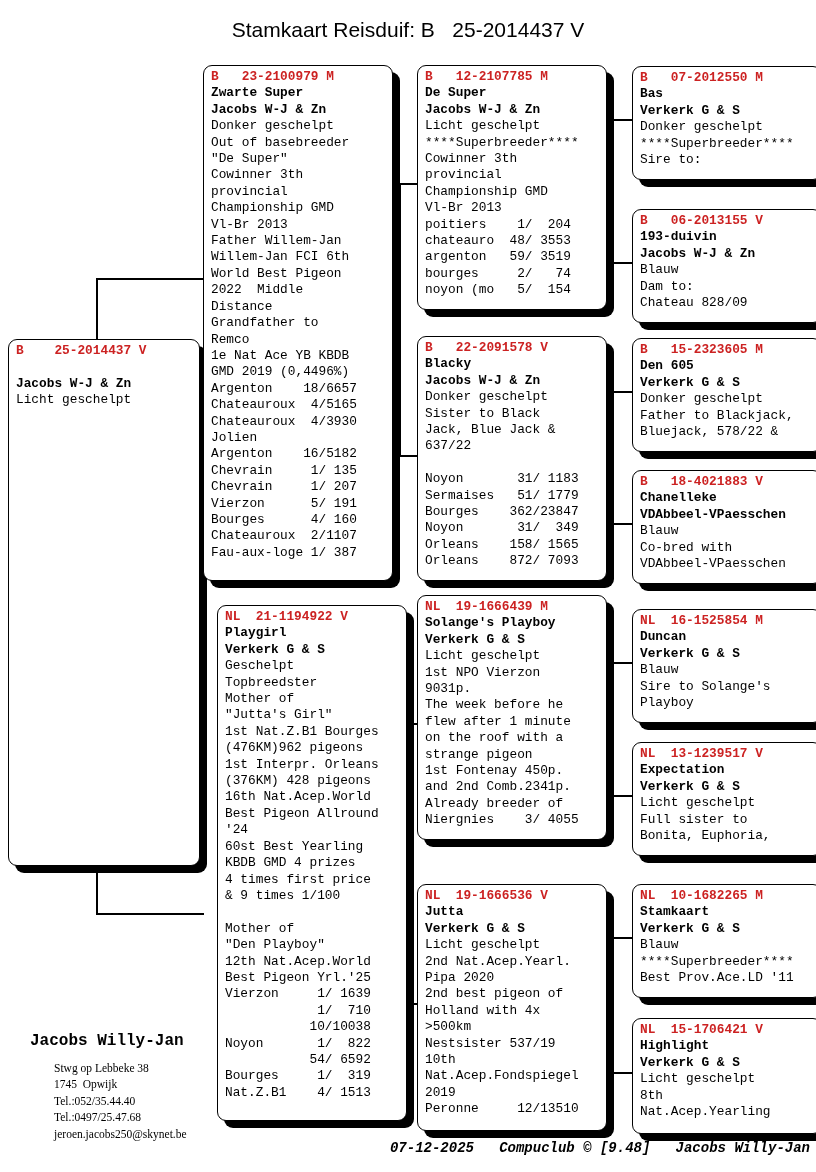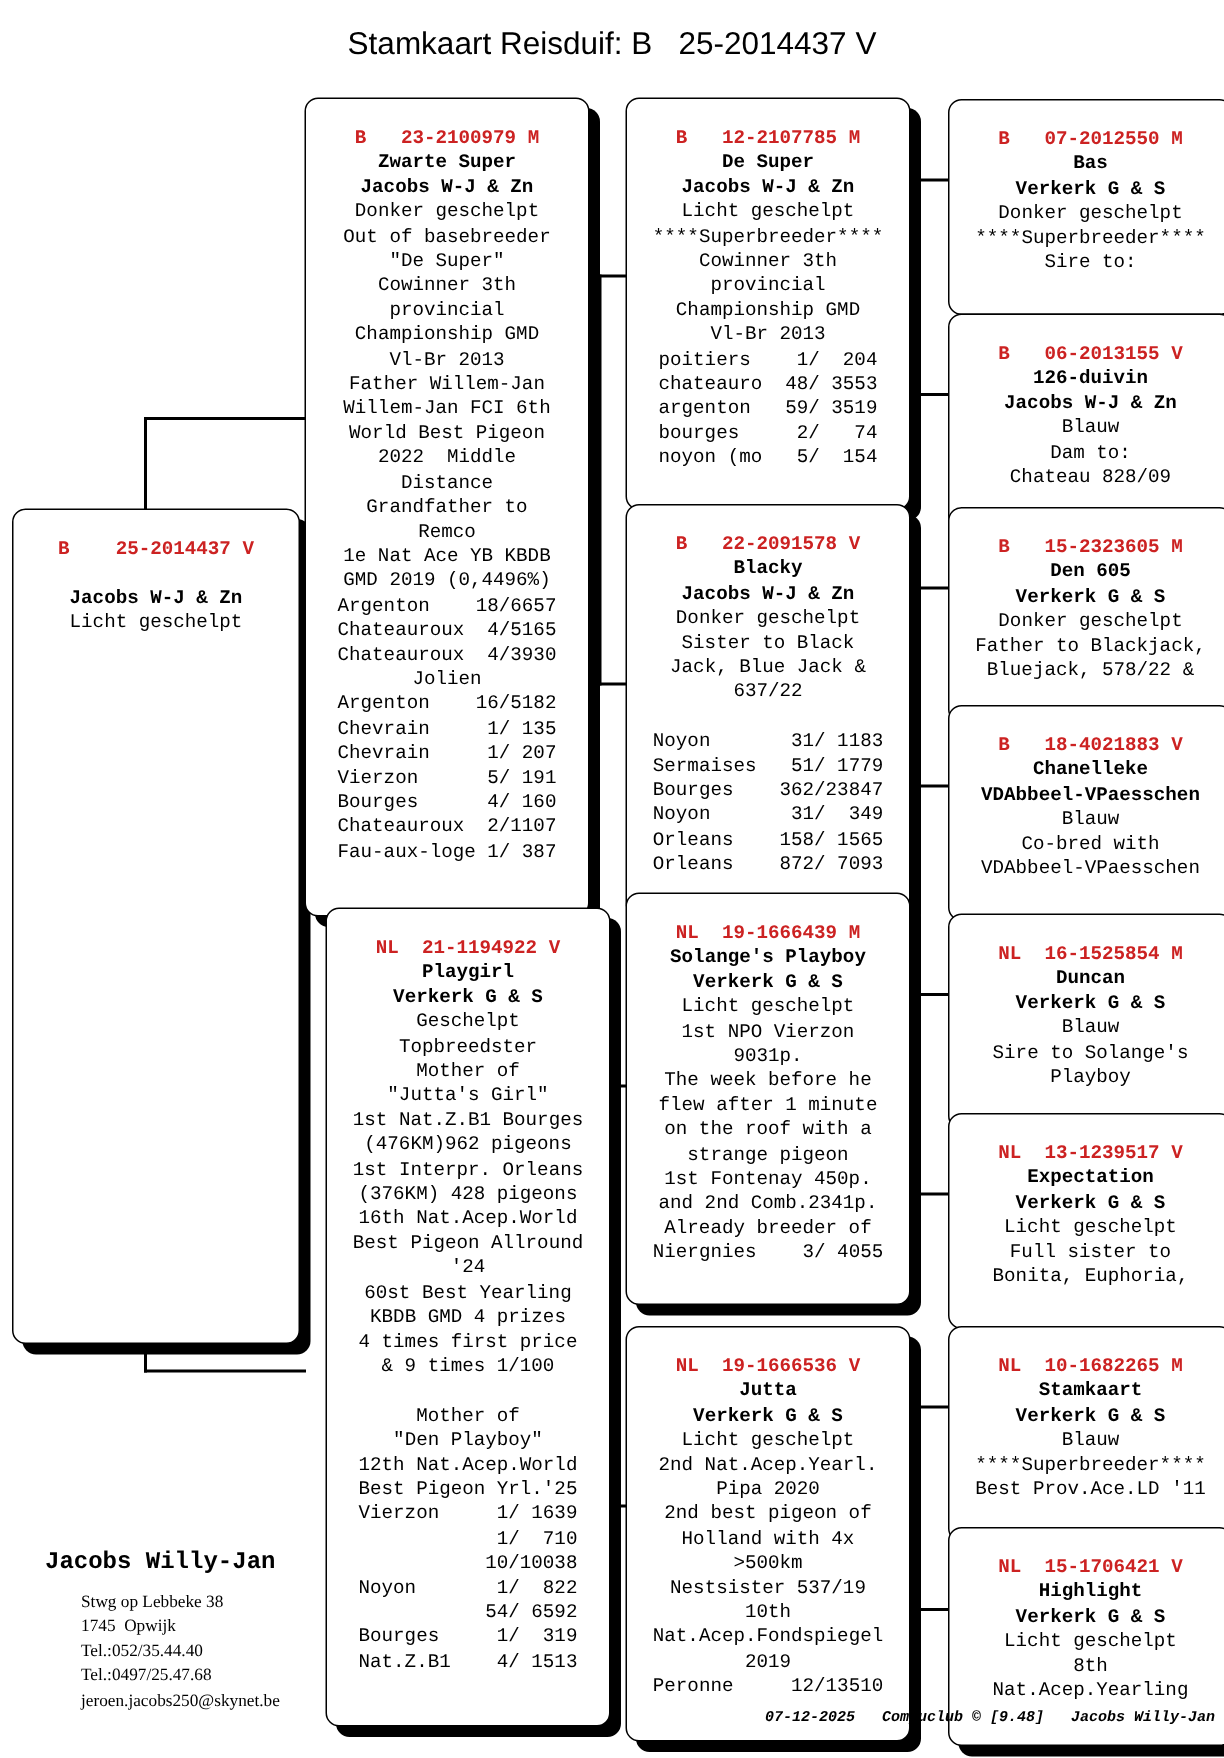--- a/index.html
+++ b/index.html
@@ -6,22 +6,22 @@
   .page {
     position:relative; width:816px; height:1172px; background:#ffffff;
     font-family:"Liberation Mono", monospace; color:#000; overflow:hidden;
   }
   .title {
     position:absolute; top:6px; left:0; width:100%; text-align:center;
     font-family:"Liberation Sans", sans-serif; font-size:21px; white-space:pre;margin-top:12px;
   }
   .box {
     position:absolute; background:#fff; border:1.5px solid #000; border-radius:9px;
-    box-shadow:7px 7px 0 #000; padding:18px 7px; font-size:12.8px; line-height:16.4px;
-    white-space:pre; overflow:hidden;text-align:center;
+    box-shadow:7px 7px 0 #000; padding:3px 7px; font-size:12.8px; line-height:16.4px;
+    white-space:pre; overflow:hidden;
   }
   .box .hdr { font-weight:bold; color:#cc2222; }
   .box .name { font-weight:bold; }
   .box .owner { font-weight:bold; }
   .seg { position:absolute; background:#000; }
 
   #box-subject { left:8px;   top:339px; width:176px; height:519px; }
   #box-sire    { left:203px; top:65px;  width:174px; height:508px; }
   #box-dam     { left:217px; top:605px; width:174px; height:508px; }
   #box-g3a { left:417px; top:65px;   width:174px; height:237px; }
@@ -35,21 +35,21 @@
   #box-g4e { left:632px; top:609px;  width:174px; height:106px; }
   #box-g4f { left:632px; top:742px;  width:174px; height:106px; }
   #box-g4g { left:632px; top:884px;  width:174px; height:106px; }
   #box-g4h { left:632px; top:1018px; width:174px; height:108px; }
 
   .ownerblock { position:absolute; left:8px; top:1032px; }
   .owner-name { font-family:"Liberation Mono", monospace; font-weight:bold; font-size:16px; margin-bottom:10px;margin-left:22px; }
   .addr-line  { font-family:Liberation Serif, serif; font-size:11.5px; line-height:16.4px; white-space:pre;margin-left:46px; }
   .footer {
     position:absolute; right:6px; top:1140px; font-family:"Liberation Mono", monospace;
-    font-size:10px; font-style:italic; font-weight:bold; white-space:pre;
+    font-size:14px; font-style:italic; font-weight:bold; white-space:pre;
   }
 </style>
 </head>
 <body>
 
 <div class="page">
   <div class="title">Stamkaart Reisduif: B   25-2014437 V</div>
 
   <div id="connectors">
       <div class="seg" style="left: 96px; top: 278px; width: 2px; height: 62px;"></div>
@@ -83,21 +83,21 @@
     </div>
 
   <div class="box" id="box-subject"><div class="hdr">B    25-2014437 V</div><div class="ln">&nbsp;</div><div class="ln owner">Jacobs W-J &amp; Zn</div><div class="ln">Licht geschelpt</div></div>
   <div class="box" id="box-sire"><div class="hdr">B   23-2100979 M</div><div class="ln name">Zwarte Super</div><div class="ln owner">Jacobs W-J &amp; Zn</div><div class="ln">Donker geschelpt</div><div class="ln">Out of basebreeder</div><div class="ln">"De Super"</div><div class="ln">Cowinner 3th</div><div class="ln">provincial</div><div class="ln">Championship GMD</div><div class="ln">Vl-Br 2013</div><div class="ln">Father Willem-Jan</div><div class="ln">Willem-Jan FCI 6th</div><div class="ln">World Best Pigeon</div><div class="ln">2022  Middle</div><div class="ln">Distance</div><div class="ln">Grandfather to</div><div class="ln">Remco</div><div class="ln">1e Nat Ace YB KBDB</div><div class="ln">GMD 2019 (0,4496%)</div><div class="ln">Argenton    18/6657</div><div class="ln">Chateauroux  4/5165</div><div class="ln">Chateauroux  4/3930</div><div class="ln">Jolien</div><div class="ln">Argenton    16/5182</div><div class="ln">Chevrain     1/ 135</div><div class="ln">Chevrain     1/ 207</div><div class="ln">Vierzon      5/ 191</div><div class="ln">Bourges      4/ 160</div><div class="ln">Chateauroux  2/1107</div><div class="ln">Fau-aux-loge 1/ 387</div></div>
   <div class="box" id="box-dam"><div class="hdr">NL  21-1194922 V</div><div class="ln name">Playgirl</div><div class="ln owner">Verkerk G &amp; S</div><div class="ln">Geschelpt</div><div class="ln">Topbreedster</div><div class="ln">Mother of</div><div class="ln">"Jutta's Girl"</div><div class="ln">1st Nat.Z.B1 Bourges</div><div class="ln">(476KM)962 pigeons</div><div class="ln">1st Interpr. Orleans</div><div class="ln">(376KM) 428 pigeons</div><div class="ln">16th Nat.Acep.World</div><div class="ln">Best Pigeon Allround</div><div class="ln">'24</div><div class="ln">60st Best Yearling</div><div class="ln">KBDB GMD 4 prizes</div><div class="ln">4 times first price</div><div class="ln">&amp; 9 times 1/100</div><div class="ln">&nbsp;</div><div class="ln">Mother of</div><div class="ln">"Den Playboy"</div><div class="ln">12th Nat.Acep.World</div><div class="ln">Best Pigeon Yrl.'25</div><div class="ln">Vierzon     1/ 1639</div><div class="ln">            1/  710</div><div class="ln">           10/10038</div><div class="ln">Noyon       1/  822</div><div class="ln">           54/ 6592</div><div class="ln">Bourges     1/  319</div><div class="ln">Nat.Z.B1    4/ 1513</div></div>
   <div class="box" id="box-g3a"><div class="hdr">B   12-2107785 M</div><div class="ln name">De Super</div><div class="ln owner">Jacobs W-J &amp; Zn</div><div class="ln">Licht geschelpt</div><div class="ln">****Superbreeder****</div><div class="ln">Cowinner 3th</div><div class="ln">provincial</div><div class="ln">Championship GMD</div><div class="ln">Vl-Br 2013</div><div class="ln">poitiers    1/  204</div><div class="ln">chateauro  48/ 3553</div><div class="ln">argenton   59/ 3519</div><div class="ln">bourges     2/   74</div><div class="ln">noyon (mo   5/  154</div></div>
   <div class="box" id="box-g3b"><div class="hdr">B   22-2091578 V</div><div class="ln name">Blacky</div><div class="ln owner">Jacobs W-J &amp; Zn</div><div class="ln">Donker geschelpt</div><div class="ln">Sister to Black</div><div class="ln">Jack, Blue Jack &amp;</div><div class="ln">637/22</div><div class="ln">&nbsp;</div><div class="ln">Noyon       31/ 1183</div><div class="ln">Sermaises   51/ 1779</div><div class="ln">Bourges    362/23847</div><div class="ln">Noyon       31/  349</div><div class="ln">Orleans    158/ 1565</div><div class="ln">Orleans    872/ 7093</div></div>
   <div class="box" id="box-g3c"><div class="hdr">NL  19-1666439 M</div><div class="ln name">Solange's Playboy</div><div class="ln owner">Verkerk G &amp; S</div><div class="ln">Licht geschelpt</div><div class="ln">1st NPO Vierzon</div><div class="ln">9031p.</div><div class="ln">The week before he</div><div class="ln">flew after 1 minute</div><div class="ln">on the roof with a</div><div class="ln">strange pigeon</div><div class="ln">1st Fontenay 450p.</div><div class="ln">and 2nd Comb.2341p.</div><div class="ln">Already breeder of</div><div class="ln">Niergnies    3/ 4055</div></div>
   <div class="box" id="box-g3d"><div class="hdr">NL  19-1666536 V</div><div class="ln name">Jutta</div><div class="ln owner">Verkerk G &amp; S</div><div class="ln">Licht geschelpt</div><div class="ln">2nd Nat.Acep.Yearl.</div><div class="ln">Pipa 2020</div><div class="ln">2nd best pigeon of</div><div class="ln">Holland with 4x</div><div class="ln">&gt;500km</div><div class="ln">Nestsister 537/19</div><div class="ln">10th</div><div class="ln">Nat.Acep.Fondspiegel</div><div class="ln">2019</div><div class="ln">Peronne     12/13510</div></div>
   <div class="box" id="box-g4a"><div class="hdr">B   07-2012550 M</div><div class="ln name">Bas</div><div class="ln owner">Verkerk G &amp; S</div><div class="ln">Donker geschelpt</div><div class="ln">****Superbreeder****</div><div class="ln">Sire to:</div></div>
-  <div class="box" id="box-g4b"><div class="hdr">B   06-2013155 V</div><div class="ln name">126-duivin</div><div class="ln owner">Jacobs W-J &amp; Zn</div><div class="ln">Blauw</div><div class="ln">Dam to:</div><div class="ln">Chateau 828/09</div></div>
+  <div class="box" id="box-g4b"><div class="hdr">B   06-2013155 V</div><div class="ln name">193-duivin</div><div class="ln owner">Jacobs W-J &amp; Zn</div><div class="ln">Blauw</div><div class="ln">Dam to:</div><div class="ln">Chateau 828/09</div></div>
   <div class="box" id="box-g4c"><div class="hdr">B   15-2323605 M</div><div class="ln name">Den 605</div><div class="ln owner">Verkerk G &amp; S</div><div class="ln">Donker geschelpt</div><div class="ln">Father to Blackjack,</div><div class="ln">Bluejack, 578/22 &amp;</div></div>
   <div class="box" id="box-g4d"><div class="hdr">B   18-4021883 V</div><div class="ln name">Chanelleke</div><div class="ln owner">VDAbbeel-VPaesschen</div><div class="ln">Blauw</div><div class="ln">Co-bred with</div><div class="ln">VDAbbeel-VPaesschen</div></div>
   <div class="box" id="box-g4e"><div class="hdr">NL  16-1525854 M</div><div class="ln name">Duncan</div><div class="ln owner">Verkerk G &amp; S</div><div class="ln">Blauw</div><div class="ln">Sire to Solange's</div><div class="ln">Playboy</div></div>
   <div class="box" id="box-g4f"><div class="hdr">NL  13-1239517 V</div><div class="ln name">Expectation</div><div class="ln owner">Verkerk G &amp; S</div><div class="ln">Licht geschelpt</div><div class="ln">Full sister to</div><div class="ln">Bonita, Euphoria,</div></div>
   <div class="box" id="box-g4g"><div class="hdr">NL  10-1682265 M</div><div class="ln name">Stamkaart</div><div class="ln owner">Verkerk G &amp; S</div><div class="ln">Blauw</div><div class="ln">****Superbreeder****</div><div class="ln">Best Prov.Ace.LD '11</div></div>
   <div class="box" id="box-g4h"><div class="hdr">NL  15-1706421 V</div><div class="ln name">Highlight</div><div class="ln owner">Verkerk G &amp; S</div><div class="ln">Licht geschelpt</div><div class="ln">8th</div><div class="ln">Nat.Acep.Yearling</div></div>
 
   <div class="ownerblock">
     <div class="owner-name">Jacobs Willy-Jan</div>
     <div id="owner-address">

